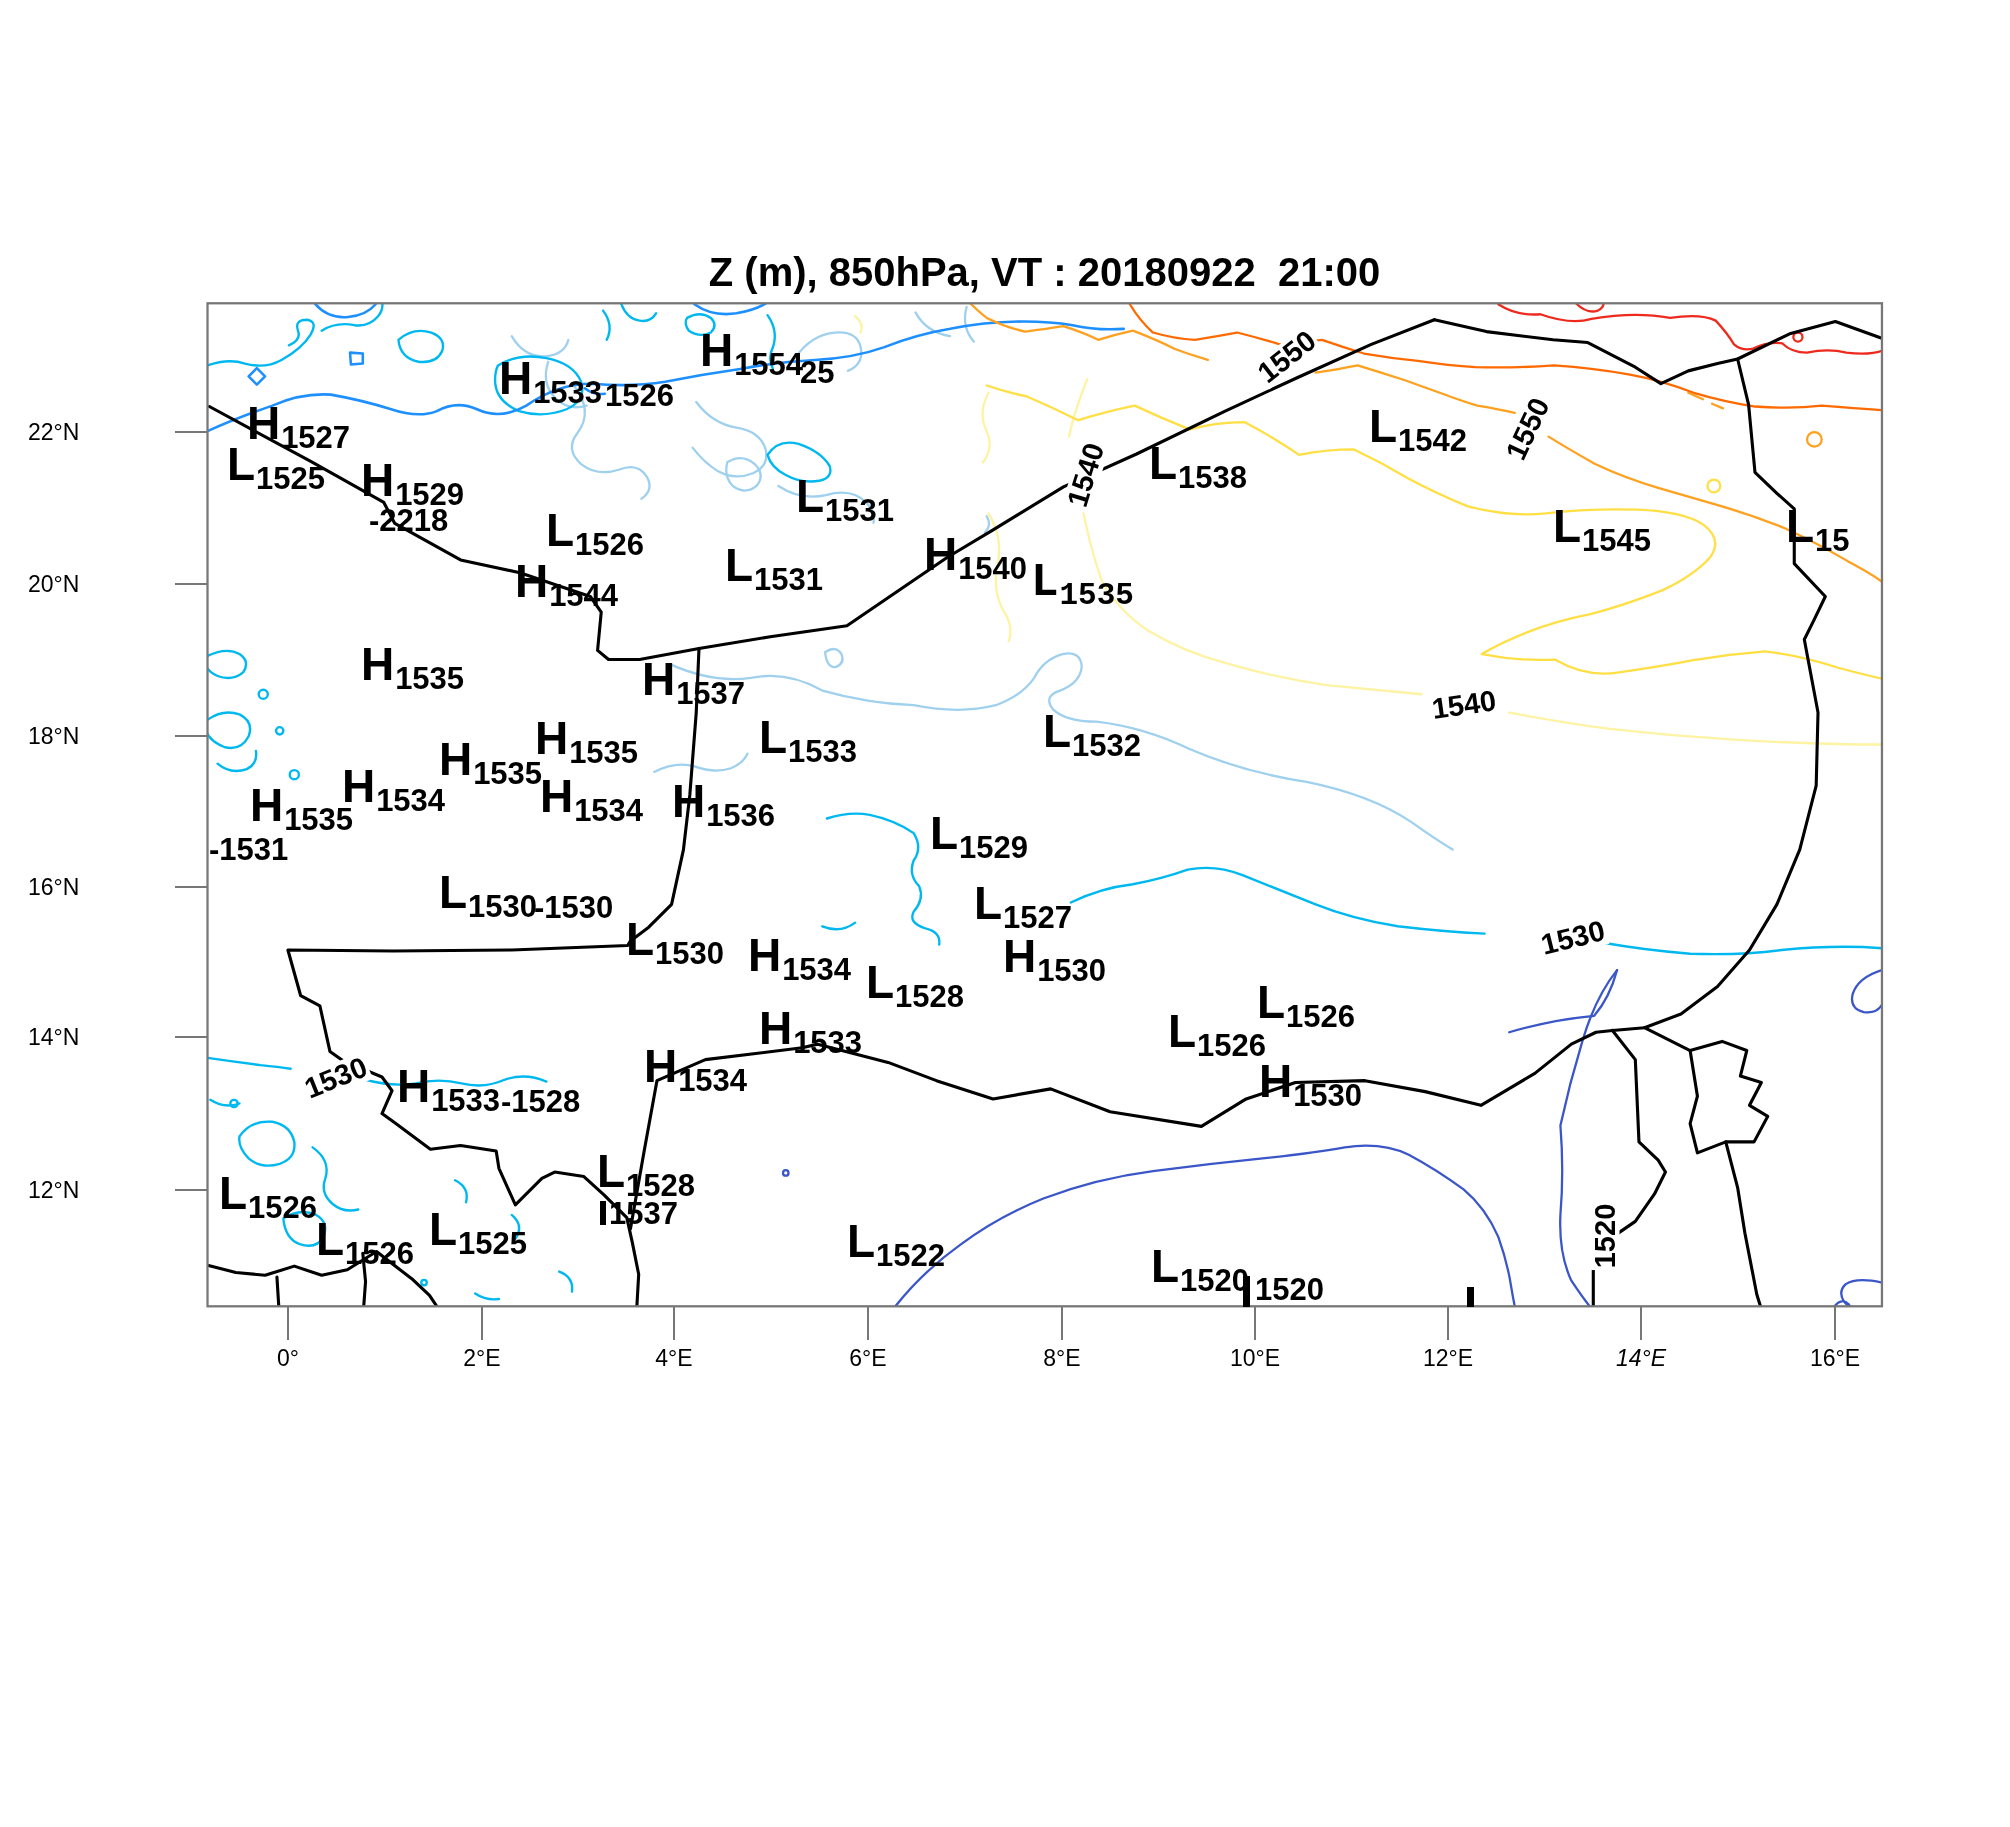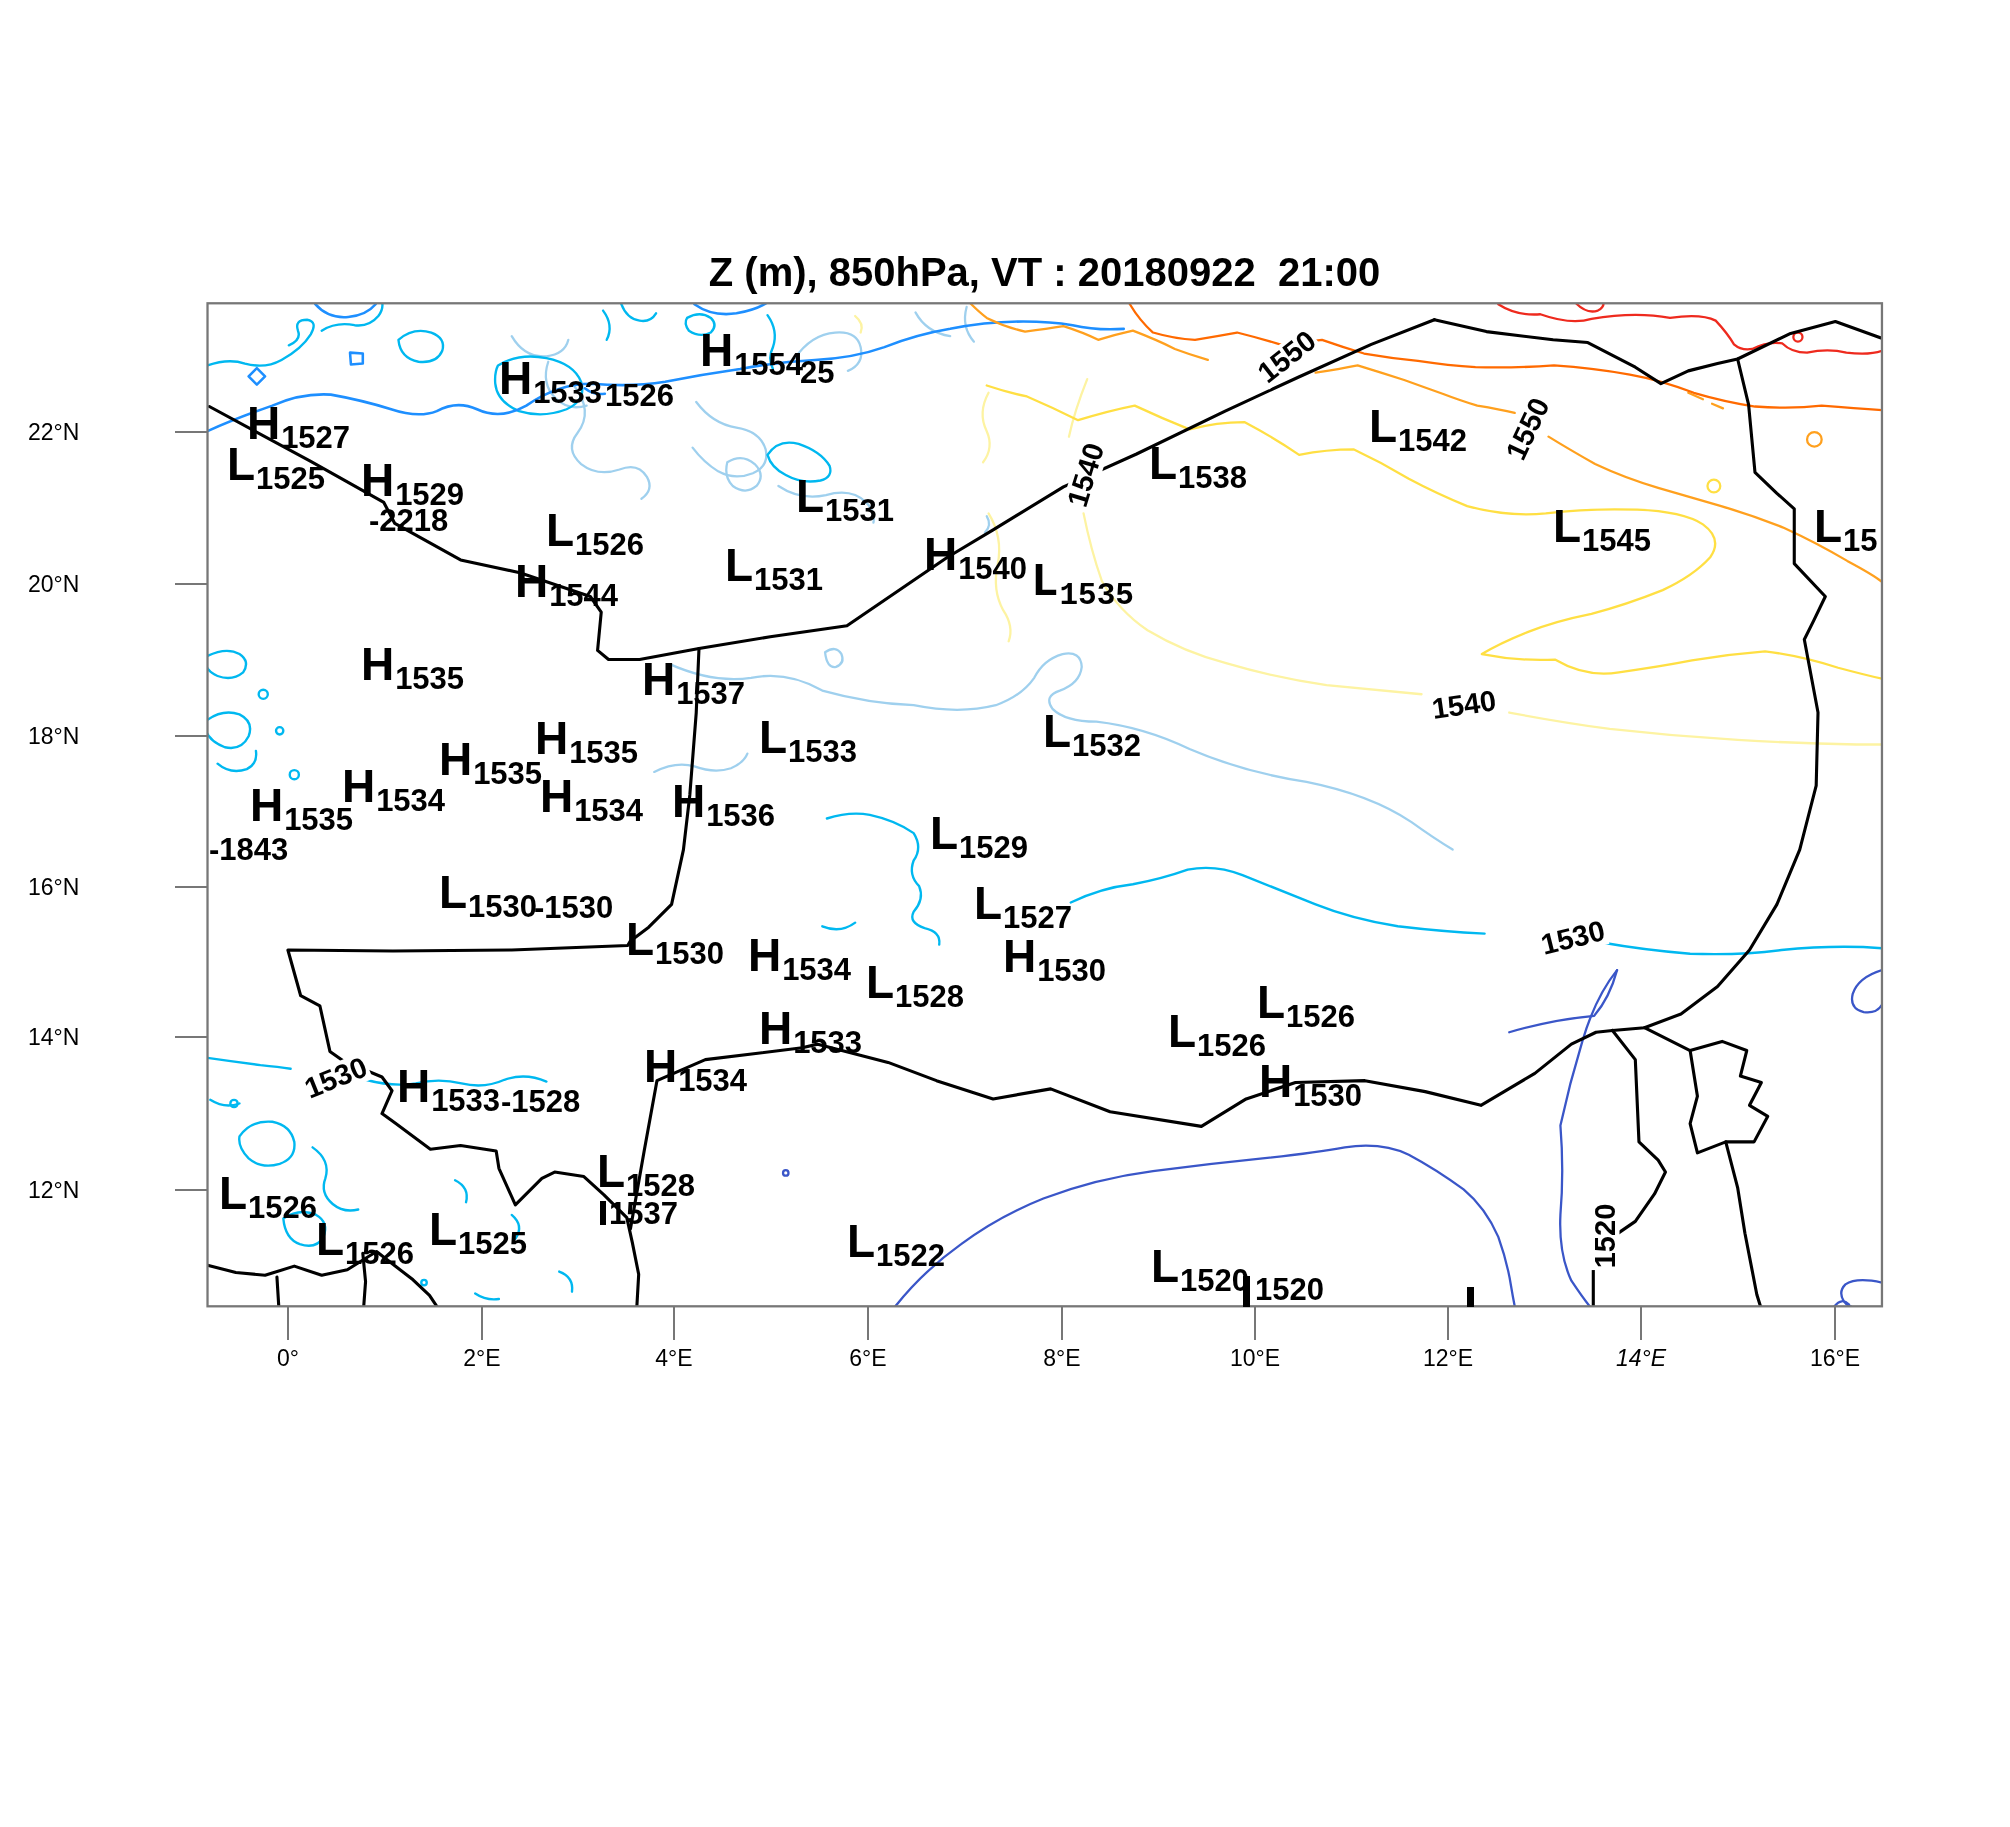--- a/index.html
+++ b/index.html
@@ -194,21 +194,21 @@
       <div class="marker" style="left: 515px; top: 558px;"><span class="big">H</span><span class="sub">1544</span></div>
       <div class="marker" style="left: 499px; top: 355px;"><span class="big">H</span><span class="sub">1533</span></div>
       <div class="marker" style="left: 700px; top: 327px;"><span class="big">H</span><span class="sub">1554</span></div>
       <div class="marker" style="left: 796px; top: 473px;"><span class="big">L</span><span class="sub">1531</span></div>
       <div class="marker" style="left: 725px; top: 542px;"><span class="big">L</span><span class="sub">1531</span></div>
       <div class="marker" style="left: 924px; top: 531px;"><span class="big">H</span><span class="sub">1540</span></div>
       <div class="marker" style="left: 1031px; top: 560px; font-family: Liberation Mono, monospace;"><span class="big">L</span><span class="sub">1535</span></div>
       <div class="marker" style="left: 1149px; top: 440px;"><span class="big">L</span><span class="sub">1538</span></div>
       <div class="marker" style="left: 1369px; top: 403px;"><span class="big">L</span><span class="sub">1542</span></div>
       <div class="marker" style="left: 1553px; top: 503px;"><span class="big">L</span><span class="sub">1545</span></div>
-      <div class="marker" style="left: 1786px; top: 503px; margin-left: 28px;"><span class="big">L</span><span class="sub">15</span></div>
+      <div class="marker" style="left: 1786px; top: 503px;"><span class="big">L</span><span class="sub">15</span></div>
       <div class="marker" style="left: 361px; top: 641px;"><span class="big">H</span><span class="sub">1535</span></div>
       <div class="marker" style="left: 642px; top: 656px;"><span class="big">H</span><span class="sub">1537</span></div>
       <div class="marker" style="left: 759px; top: 714px;"><span class="big">L</span><span class="sub">1533</span></div>
       <div class="marker" style="left: 1043px; top: 708px;"><span class="big">L</span><span class="sub">1532</span></div>
       <div class="marker" style="left: 535px; top: 715px;"><span class="big">H</span><span class="sub">1535</span></div>
       <div class="marker" style="left: 439px; top: 736px;"><span class="big">H</span><span class="sub">1535</span></div>
       <div class="marker" style="left: 342px; top: 763px;"><span class="big">H</span><span class="sub">1534</span></div>
       <div class="marker" style="left: 540px; top: 773px;"><span class="big">H</span><span class="sub">1534</span></div>
       <div class="marker" style="left: 250px; top: 782px;"><span class="big">H</span><span class="sub">1535</span></div>
       <div class="marker" style="left: 672px; top: 778px;"><span class="big">H</span><span class="sub">1536</span></div>
@@ -227,21 +227,21 @@
       <div class="marker" style="left: 397px; top: 1063px;"><span class="big">H</span><span class="sub">1533</span></div>
       <div class="marker" style="left: 219px; top: 1170px;"><span class="big">L</span><span class="sub">1526</span></div>
       <div class="marker" style="left: 316px; top: 1216px;"><span class="big">L</span><span class="sub">1526</span></div>
       <div class="marker" style="left: 429px; top: 1206px;"><span class="big">L</span><span class="sub">1525</span></div>
       <div class="marker" style="left: 597px; top: 1148px;"><span class="big">L</span><span class="sub">1528</span></div>
       <div class="marker" style="left: 847px; top: 1218px;"><span class="big">L</span><span class="sub">1522</span></div>
       <div class="marker" style="left: 1151px; top: 1243px;"><span class="big">L</span><span class="sub">1520</span></div>
       <div class="free-label" style="left: 605px; top: 380px;">1526</div>
       <div class="free-label" style="left: 800px; top: 357px;">25</div>
       <div class="free-label" style="left: 369px; top: 505px;">-2218</div>
-      <div class="free-label" style="left: 209px; top: 834px;">-1843</div>
+      <div class="free-label" style="left: 209px; top: 834px;">-1531</div>
       <div class="free-label" style="left: 534px; top: 892px;">-1530</div>
       <div class="free-label" style="left: 501px; top: 1086px;">-1528</div>
       <div class="free-label" style="left: 609px; top: 1198px;">1537</div>
       <div class="free-label" style="left: 1255px; top: 1274px;">1520</div>
       <div class="bar-glyph" style="left: 600px; top: 1201px; width: 6.4px; height: 24px;"></div>
       <div class="bar-glyph" style="left: 1243px; top: 1276px; width: 7.3px; height: 31px;"></div>
       <div class="bar-glyph" style="left: 1467px; top: 1287px; width: 7.3px; height: 20px;"></div>
       <div class="contour-label" style="left: 1287px; top: 357px; transform: translate(-50%, -50%) rotate(-38deg);">1550</div>
       <div class="contour-label" style="left: 1528px; top: 429px; transform: translate(-50%, -50%) rotate(-65deg);">1550</div>
       <div class="contour-label" style="left: 1086px; top: 475px; transform: translate(-50%, -50%) rotate(-73deg);">1540</div>

